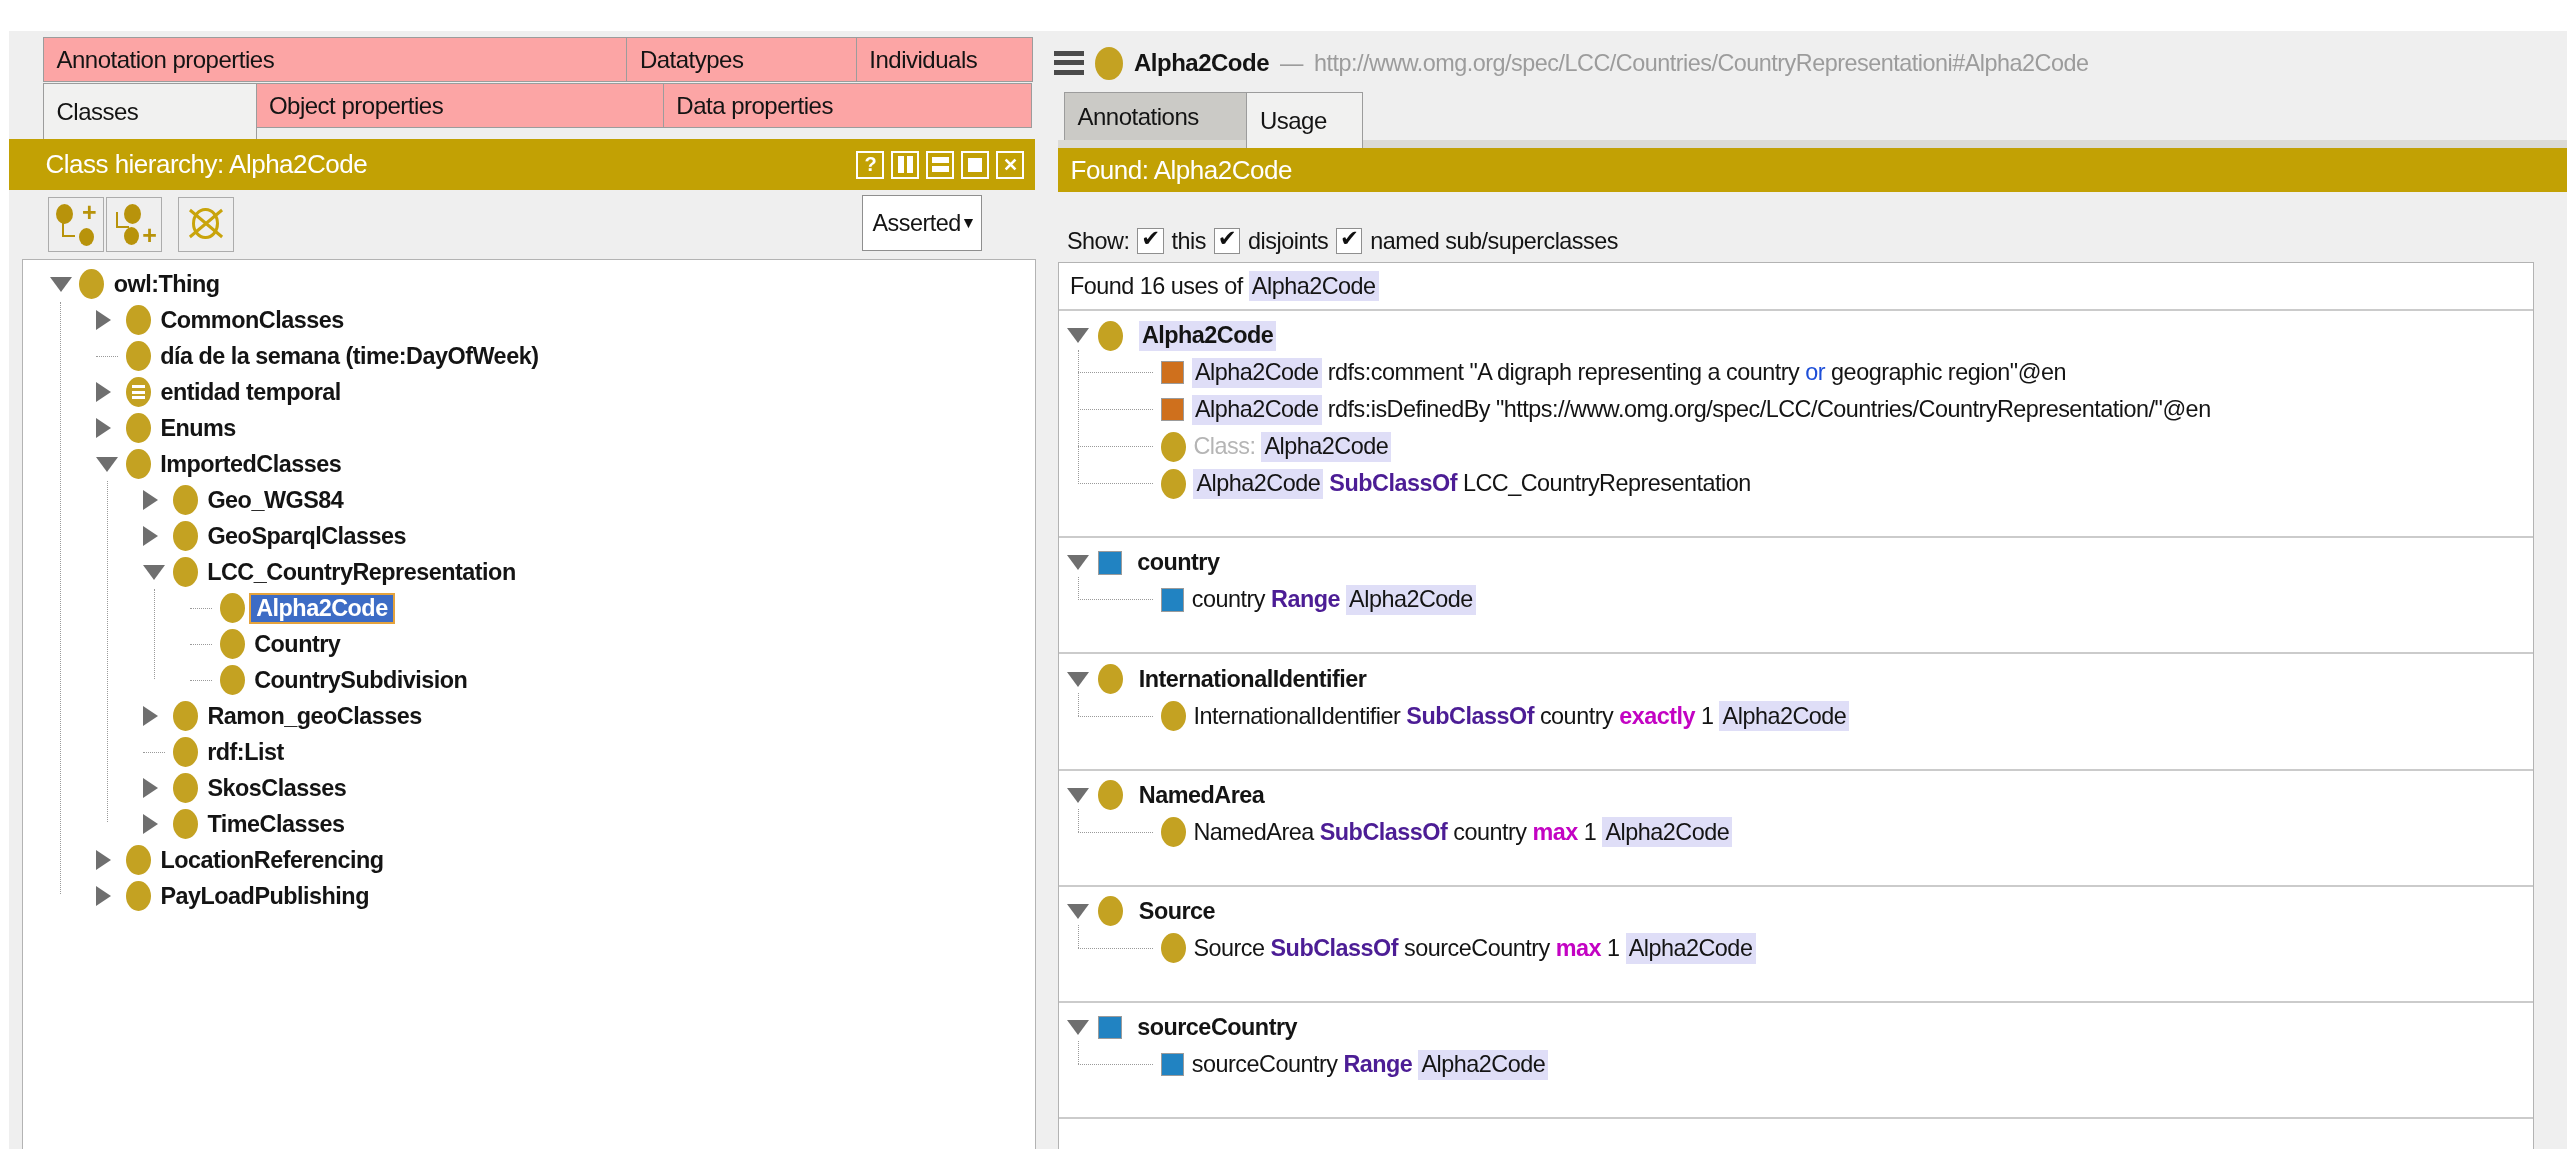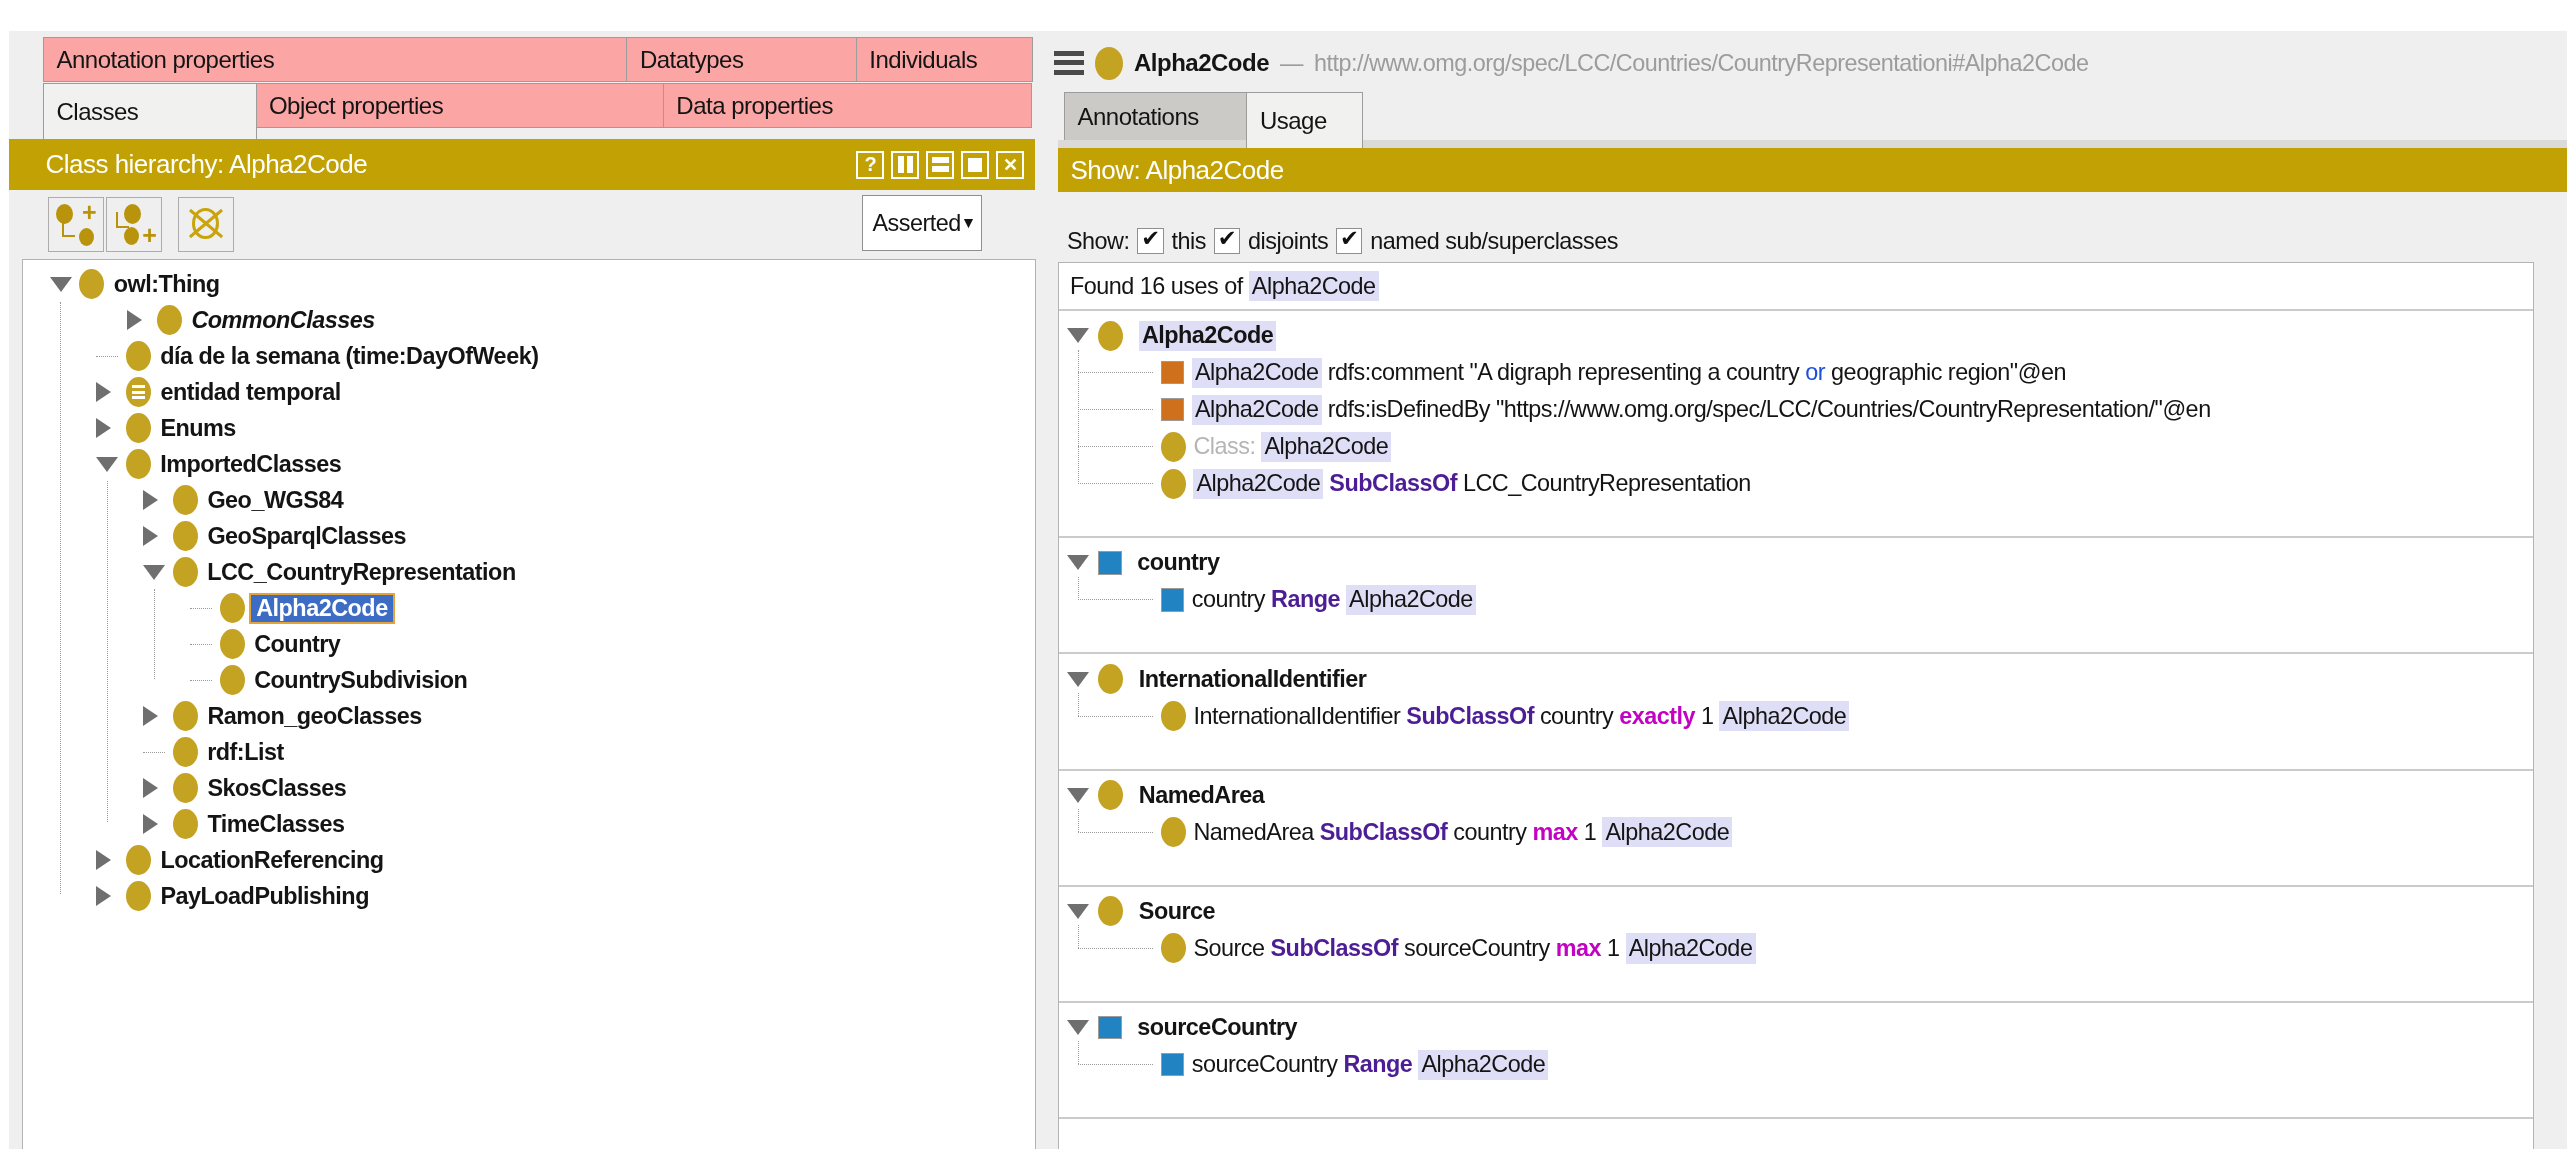--- a/index.html
+++ b/index.html
@@ -168,21 +168,21 @@
   <span class="dd-arrow">▼</span>
 </div>
 
 <div id="tree-box">
   <div id="class-tree">
       <div class="trow" style="padding-left: 26.5px;">
         <span class="tri tri-down"></span>
         <span class="icon-class"></span>
         <span class="tlabel">owl:Thing</span>
       </div>
-      <div class="trow" style="padding-left: 104px; font-style: italic;">
+      <div class="trow" style="padding-left: 73px;">
         <span class="tri tri-right"></span>
         <span class="icon-class"></span>
         <span class="tlabel">CommonClasses</span>
       </div>
       <div class="trow" style="padding-left: 73px;">
         <span class="tri tri-leaf"></span>
         <span class="icon-class"></span>
         <span class="tlabel">día de la semana (time:DayOfWeek)</span>
       </div>
       <div class="trow" style="padding-left: 73px;">
@@ -278,21 +278,21 @@
   <span class="entity-iri">http://www.omg.org/spec/LCC/Countries/CountryRepresentationi#Alpha2Code</span>
 </div>
 
 <div class="tabrow" id="right-tabs">
     <div class="tab">Annotations</div>
     <div class="tab selected">Usage</div>
   </div>
 <div id="right-tab-strip"></div>
 
 <div class="goldbar" id="right-gold">
-  <span class="gold-title">Show: Alpha2Code</span>
+  <span class="gold-title">Found: Alpha2Code</span>
 </div>
 
 <div id="show-row">
   <span>Show:</span>
 <div class="cb checked"></div>
     <span class="cb-label">this</span>
     <div class="cb checked"></div>
     <span class="cb-label">disjoints</span>
     <div class="cb checked"></div>
     <span class="cb-label">named sub/superclasses</span>

